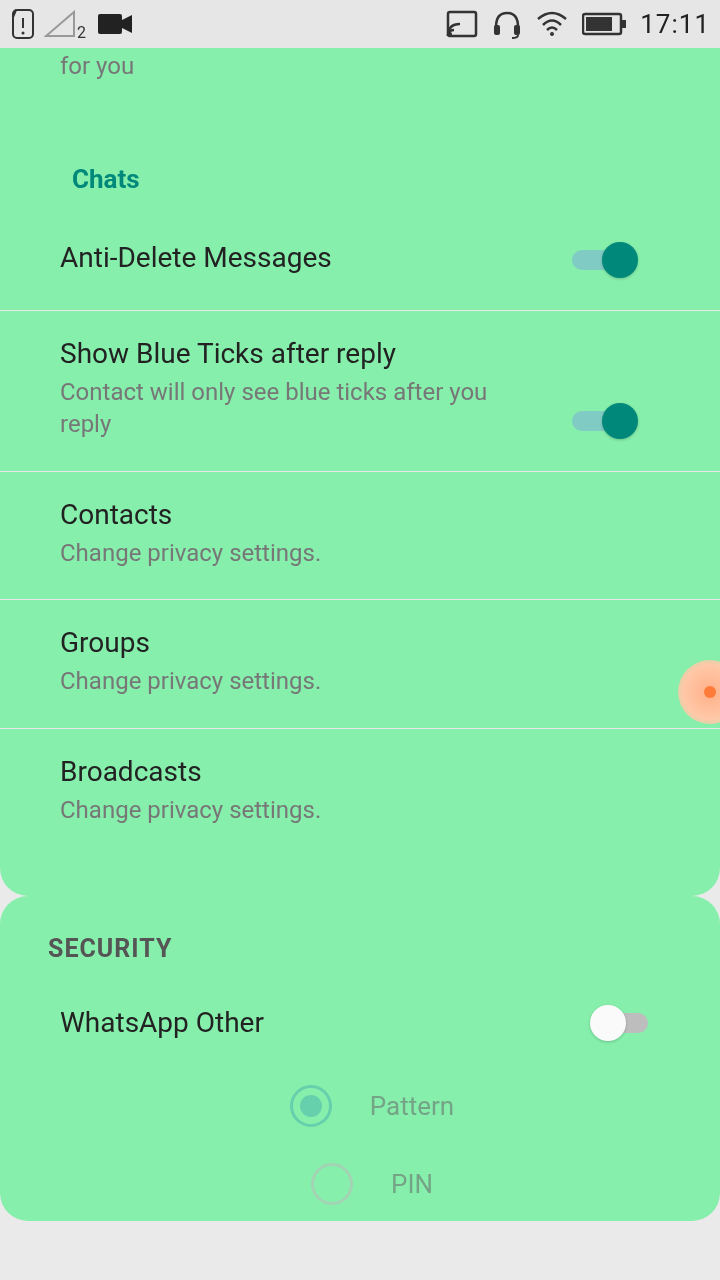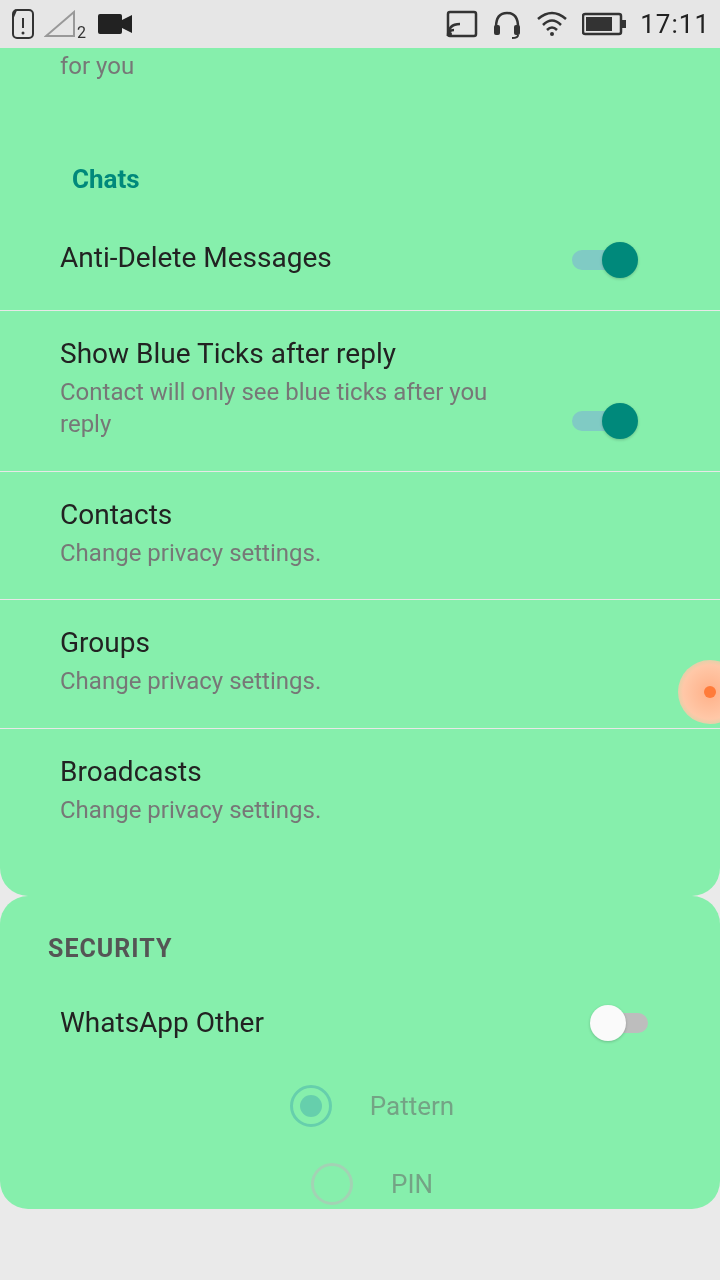--- a/index.html
+++ b/index.html
@@ -256,19 +256,19 @@
     </div>
   </div>
 
   <div class="radio-row">
     <div class="radio-circle">
         <div class="radio-inner"></div>
       </div>
     <div class="radio-label">Pattern</div>
   </div>
 
-  <div class="radio-row" style="padding-bottom:4px;">
+  <div class="radio-row" style="padding-bottom:16px;">
     <div class="radio-circle off"></div>
     <div class="radio-label">PIN</div>
   </div>
 </div>
 
 <div class="floating-overlay"></div>
 
 </body></html>

